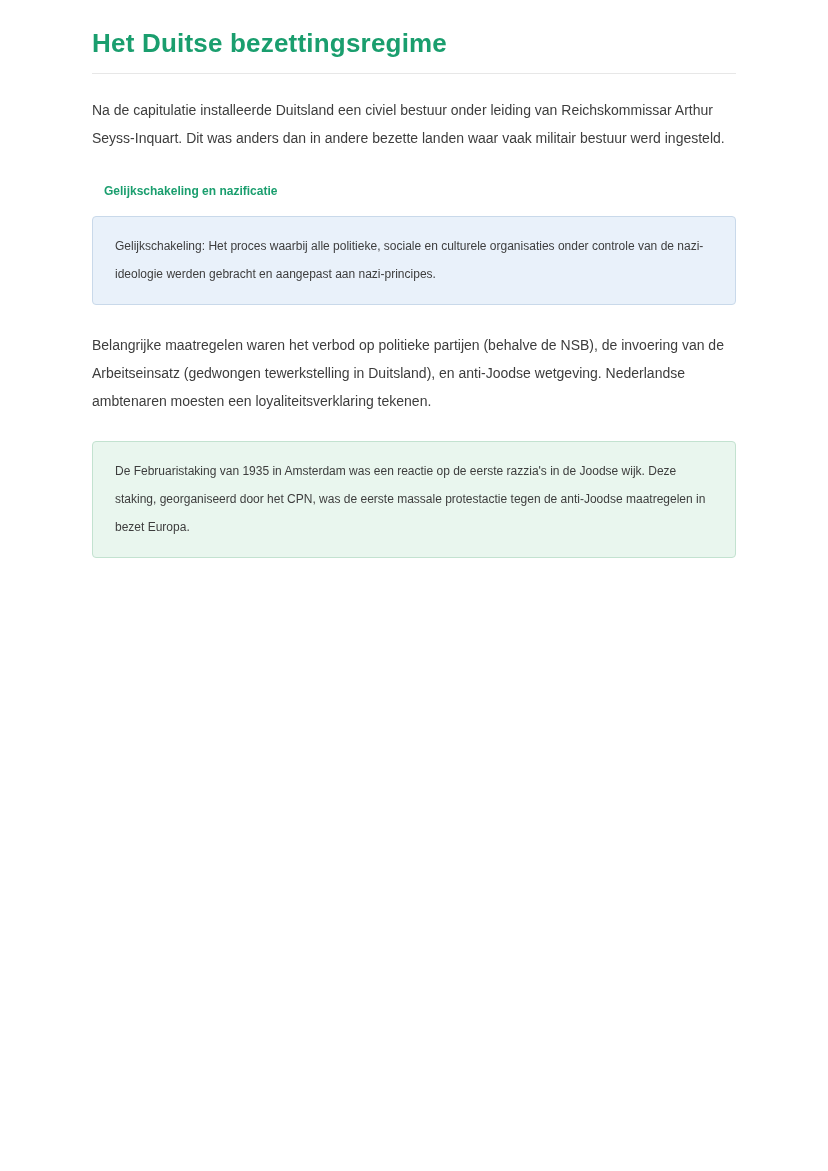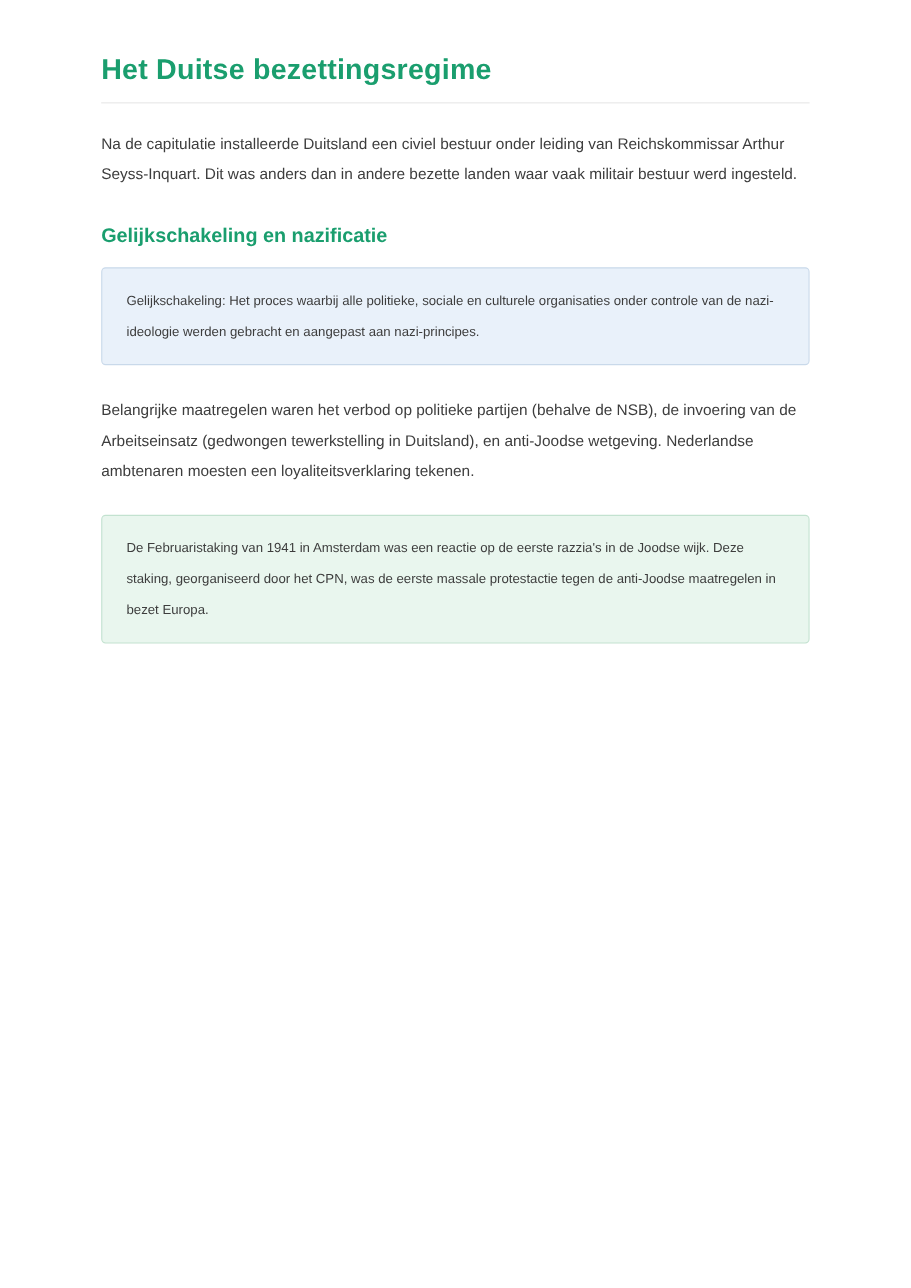--- a/index.html
+++ b/index.html
@@ -12,21 +12,21 @@
     width: 828px;
     height: 1171px;
     font-family: "Liberation Sans", sans-serif;
     color: var(--body-text, #3d3d3d);
     overflow: hidden;
   }
 
   .content {
     width: 644px;
     margin-left: 92px;
-    padding-top: 48px;
+    padding-top: 28px;
   }
 
   h1.page-title {
     font-size: 26px;
     font-weight: 700;
     color: var(--accent, #1a9e6e);
     letter-spacing: 0.2px;
     margin-bottom: 14px;
   }
 
@@ -38,24 +38,24 @@
   }
 
   p.body-para {
     font-size: 14px;
     line-height: 28px;
     margin-bottom: 26px;
     color: var(--body-text, #3d3d3d);
   }
 
   h2.section-heading {
-    font-size: 18px;
+    font-size: 12px;
     font-weight: 700;
     color: var(--accent, #1a9e6e);
-    margin: 32px 0 18px 0;
+    margin: 32px 0 18px 12px;
   }
 
   .callout {
     border-radius: 4px;
     padding: 15px 22px 16px 22px;
     margin-bottom: 26px;
   }
 
   .callout p {
     font-size: 12px;
@@ -87,16 +87,16 @@
   <h2 class="section-heading">Gelijkschakeling en nazificatie</h2>
 
 
   <div class="callout callout-definition">
     <p>Gelijkschakeling: Het proces waarbij alle politieke, sociale en culturele organisaties onder controle van de nazi-ideologie werden gebracht en aangepast aan nazi-principes.</p>
   </div>
 
   <p class="body-para">Belangrijke maatregelen waren het verbod op politieke partijen (behalve de NSB), de invoering van de Arbeitseinsatz (gedwongen tewerkstelling in Duitsland), en anti-Joodse wetgeving. Nederlandse ambtenaren moesten een loyaliteitsverklaring tekenen.</p>
 
   <div class="callout callout-info">
-    <p>De Februaristaking van 1941 in Amsterdam was een reactie op de eerste razzia's in de Joodse wijk. Deze staking, georganiseerd door het CPN, was de eerste massale protestactie tegen de anti-Joodse maatregelen in bezet Europa.</p>
+    <p>De Februaristaking van 1935 in Amsterdam was een reactie op de eerste razzia's in de Joodse wijk. Deze staking, georganiseerd door het CPN, was de eerste massale protestactie tegen de anti-Joodse maatregelen in bezet Europa.</p>
   </div>
 
 </div>
 
 </body></html>

